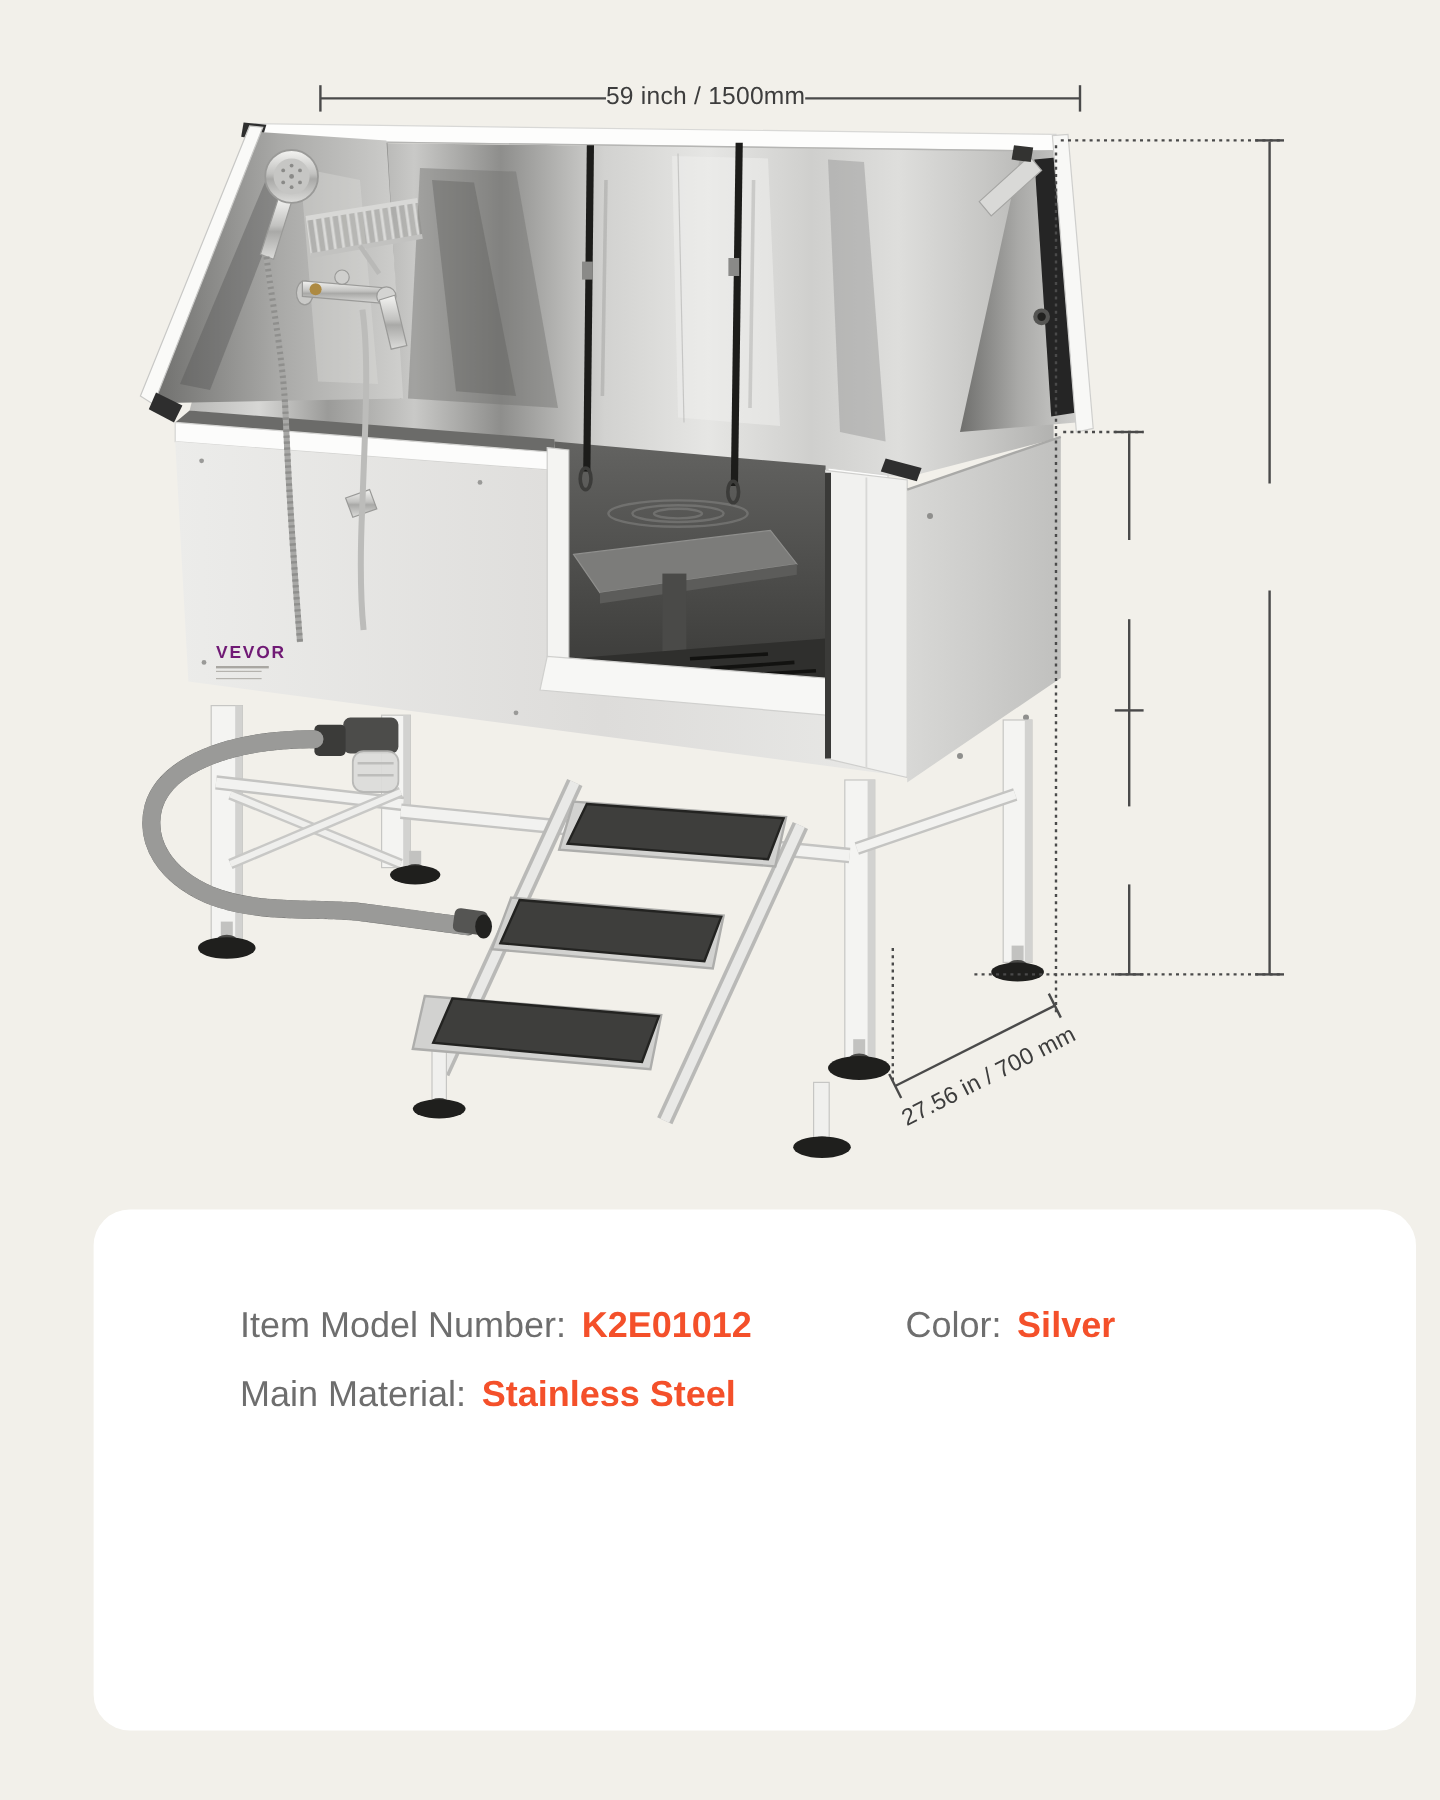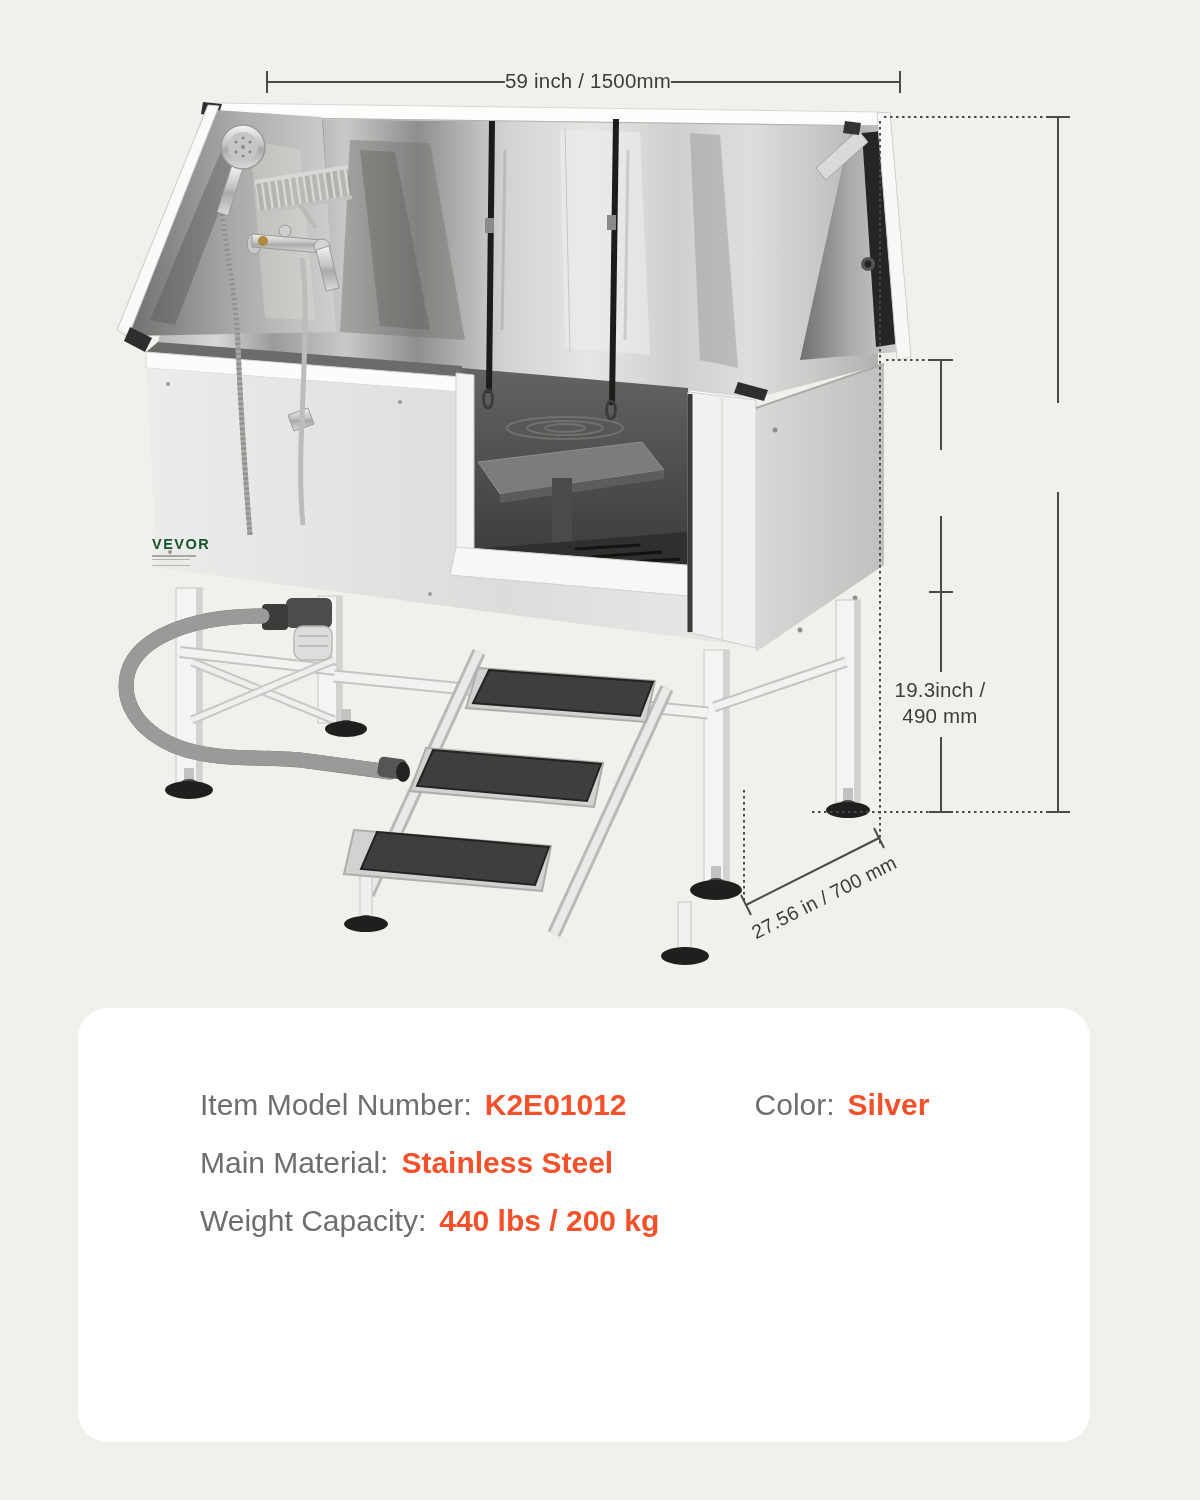--- a/index.html
+++ b/index.html
@@ -1,25 +1,25 @@
 <!DOCTYPE html>
 <html><head>
 <meta charset="utf-8">
 <style>
   html,body{margin:0;padding:0;}
   body{width:1200px;height:1500px;font-family:"Liberation Sans",sans-serif;}
   .page{position:relative;width:1200px;height:1500px;background:#f2f0ea;overflow:hidden;}
   .stage{position:absolute;left:0;top:0;width:1200px;height:990px;}
   .dim-label{position:absolute;color:#3d3d3d;font-size:20.5px;line-height:26px;text-align:center;letter-spacing:.2px;}
   .dim-label.rot{transform:rotate(-27deg);}
-  .brand{position:absolute;left:152px;top:536px;color:#14532d;}
+  .brand{position:absolute;left:180px;top:536px;color:#701a75;}
   .brand .bt{font-size:14.5px;font-weight:bold;letter-spacing:1.5px;}
   .brand .bl{width:44px;height:2px;background:#a9a7a2;margin-top:3px;}
   .brand .bl2{width:38px;height:5px;margin-top:2px;border-top:1.5px solid #b5b3ae;border-bottom:1.5px solid #b5b3ae;}
-  .card{position:absolute;left:78px;top:1008px;width:1012px;height:434px;background:#ffffff;border-radius:30px;}
+  .card{position:absolute;left:78px;top:1008px;width:1102px;height:434px;background:#ffffff;border-radius:30px;}
   .spec-row{position:absolute;left:122px;white-space:nowrap;font-size:30px;color:#6e6e6e;}
   .spec-row .val{color:#f4502a;font-weight:bold;margin-left:13px;}
   .spec-row .lab2{margin-left:128px;}
   .spec-row .v-dim{font-size:28.5px;letter-spacing:-0.6px;}
   .r1{top:80px;} .r2{top:138px;} .r3{top:196px;} .r4{top:254px;} .r5{top:312px;}
 </style>
 </head>
 <body>
 
 <div class="page">
@@ -291,37 +291,30 @@
       <line x1="744" y1="790" x2="744" y2="904" stroke-dasharray="2.5 3.5"></line>
       <line x1="812" y1="812" x2="1070" y2="812" stroke-dasharray="2.5 3.5"></line>
 
       <line x1="746" y1="905" x2="879" y2="838"></line>
       <line x1="741" y1="895" x2="751" y2="915"></line>
       <line x1="874" y1="828" x2="884" y2="848"></line>
     </g>
   </svg>
 
   <div class="dim-label" style="left:488px;top:68px;width:200px;">59 inch / 1500mm</div>
-  <div class="dim-label" style="left:865px;top:677px;width:150px;">
-    <div>19.3inch /</div>
-    <div>490 mm</div>
-  </div>
   <div class="dim-label rot" style="left:735px;top:884px;width:178px;font-size:19.5px;">27.56 in / 700 mm</div>
 
   <div class="brand">
     <div class="bt">VEVOR</div>
     <div class="bl"></div>
     <div class="bl2"></div>
   </div>
 
   <div class="card">
     <div class="spec-row r1">
       <span>Item Model Number:</span><span class="val">K2E01012</span><span class="lab2">Color:</span><span class="val">Silver</span>
     </div>
     <div class="spec-row r2">
       <span>Main Material:</span><span class="val">Stainless Steel</span>
     </div>
-    <div class="spec-row r3">
-      <span>Weight Capacity:</span><span class="val">440 lbs / 200 kg</span>
-    </div>
   </div>
 
 </div>
 
 </body></html>

